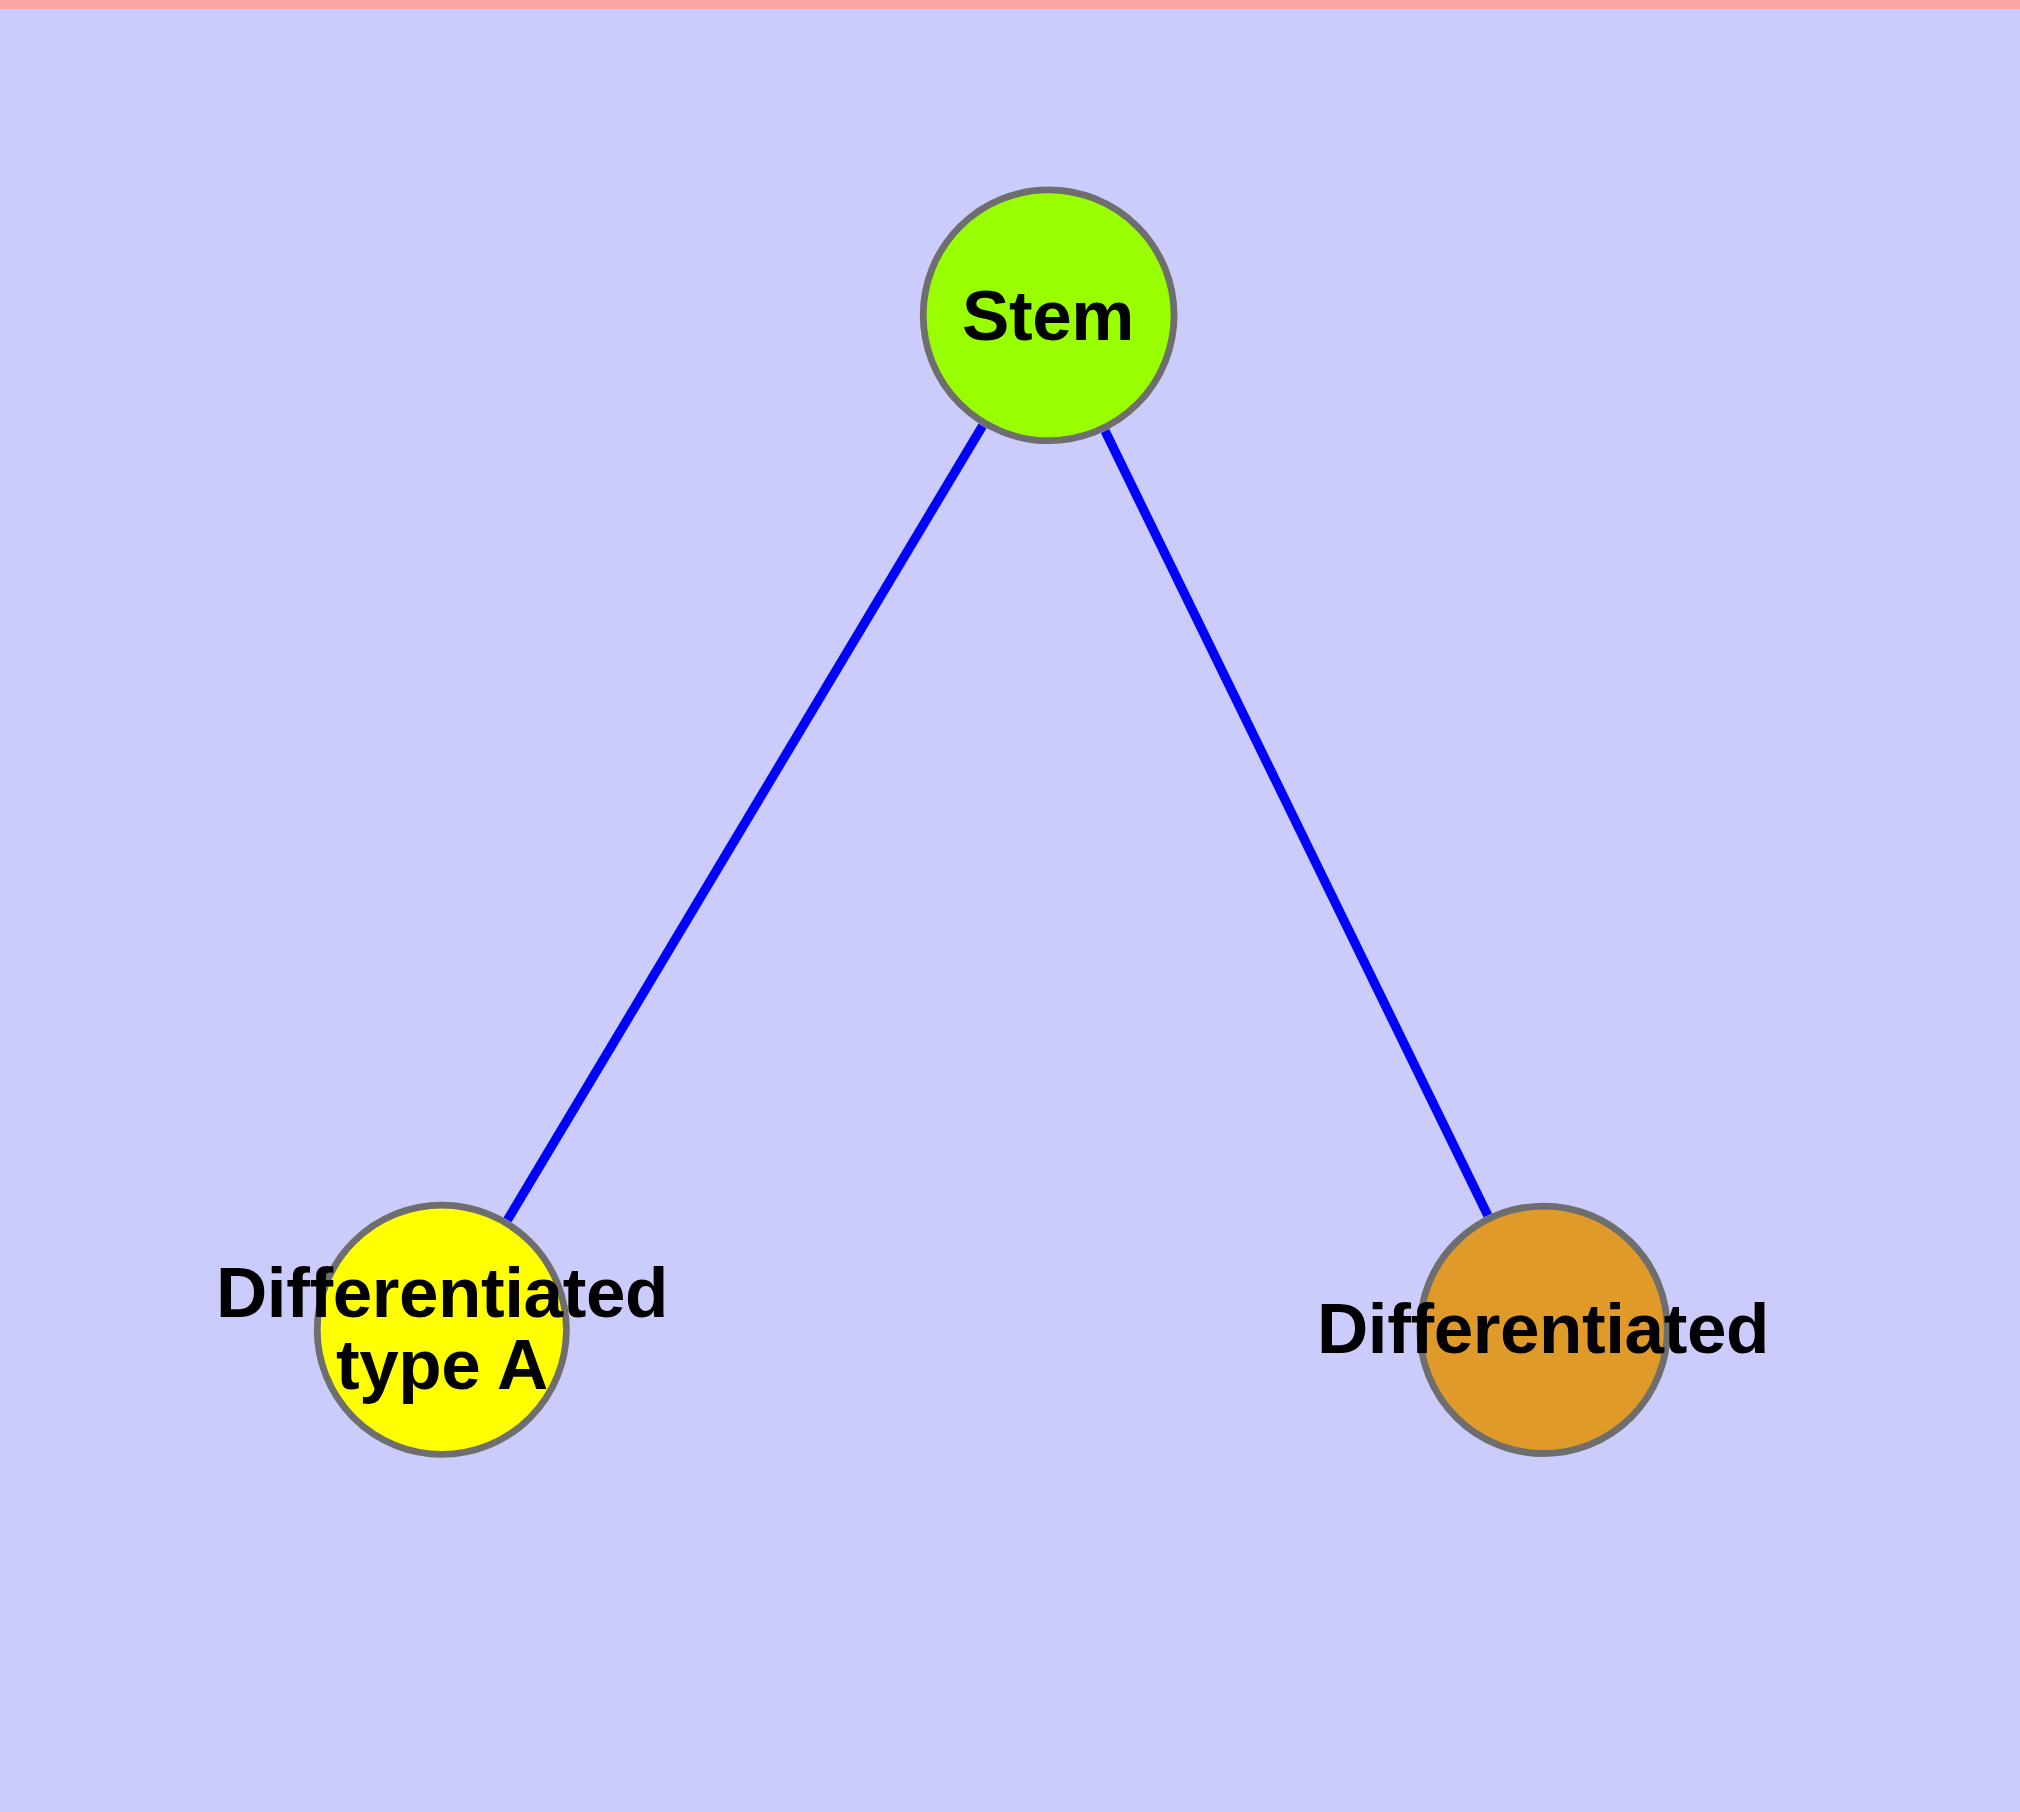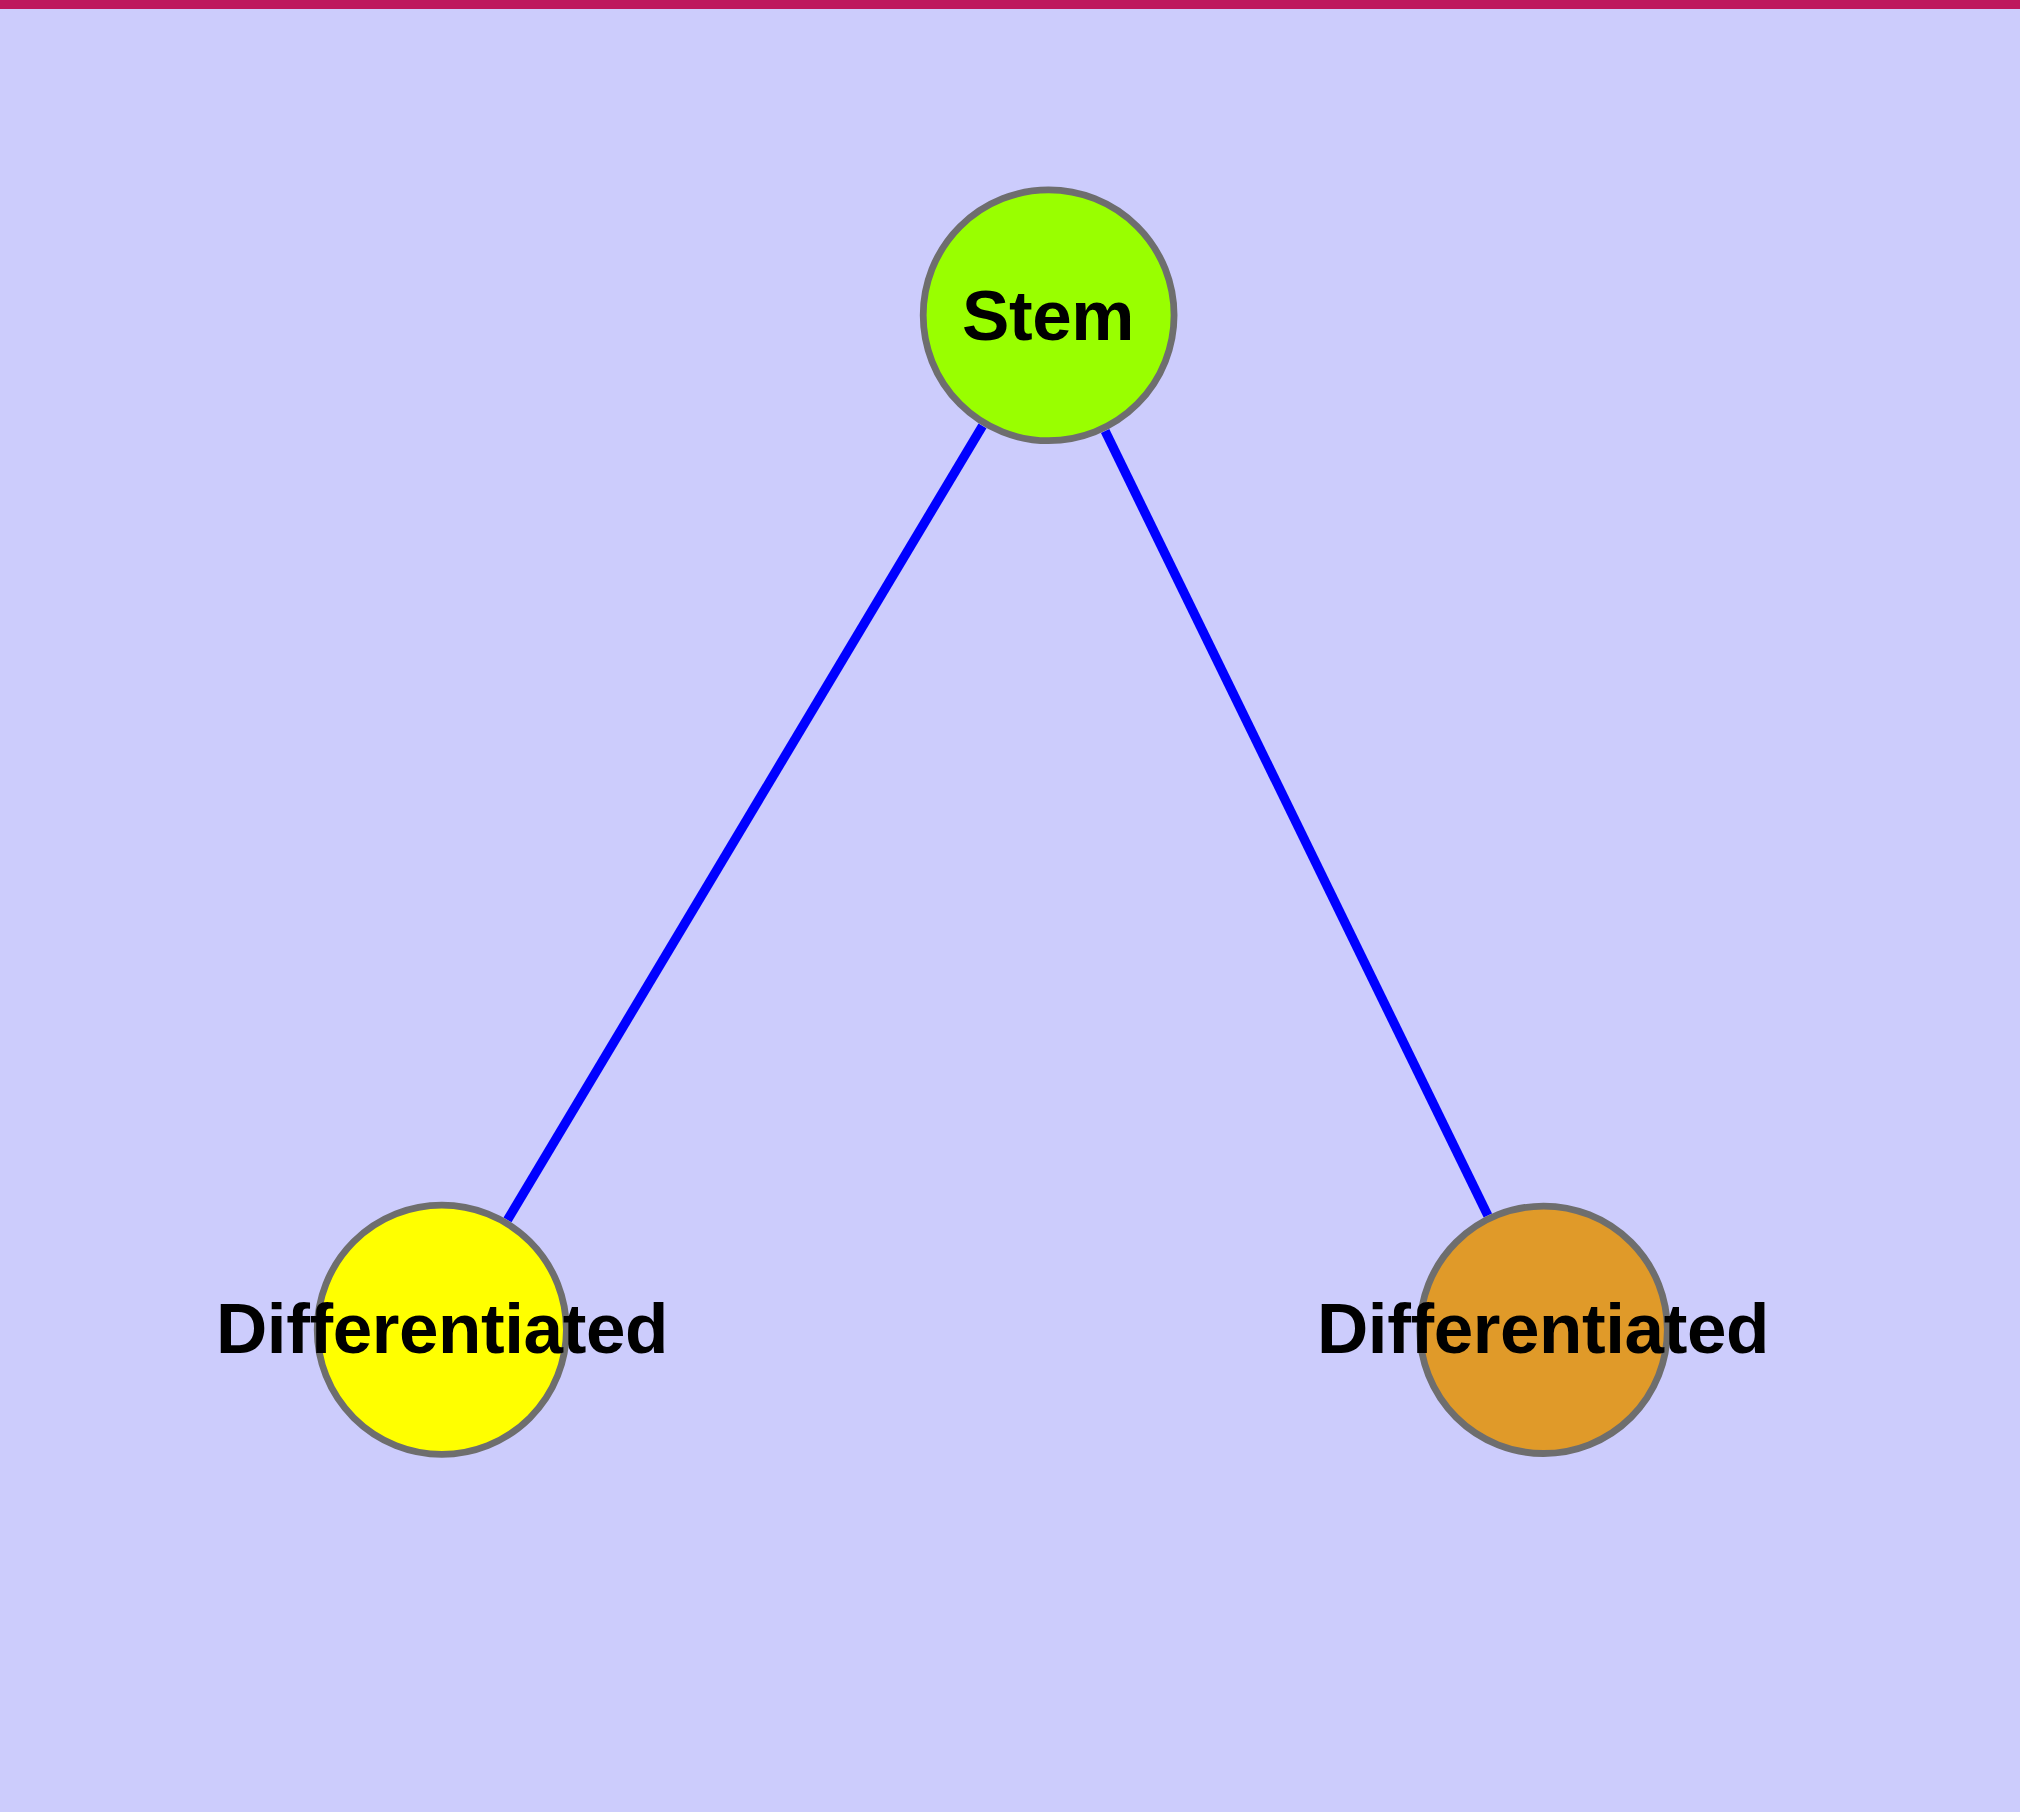--- a/index.html
+++ b/index.html
@@ -4,21 +4,21 @@
 <style>
   html, body {
     margin: 0;
     padding: 0;
     background: #ffffff;
   }
   #stage {
     position: relative;
     width: 2021px;
     height: 1812px;
-    background: #be185d;
+    background: #fca5a5;
     overflow: hidden;
     font-family: "Liberation Sans", sans-serif;
   }
   #canvas-bg {
     position: absolute;
     left: 0;
     top: 8.5px;
     width: 2021px;
     height: 1804px;
     background: #ccccfc;
@@ -64,20 +64,21 @@
       <circle cx="1821" cy="1569" r="146" fill="#e09a29" stroke="#6e6e6e" stroke-width="8"></circle>
     </g>
   </svg>
 
   <div class="node-label" style="left:1048px; top:316px;">
     <span>Stem</span>
   </div>
 
   <div class="node-label" style="left:442px; top:1329px;">
     <span>Differentiated</span>
+    <span>type A</span>
   </div>
 
   <div class="node-label" style="left:1543px; top:1329px;">
     <span>Differentiated</span>
   </div>
 
 </div>
 
 
 </body></html>

